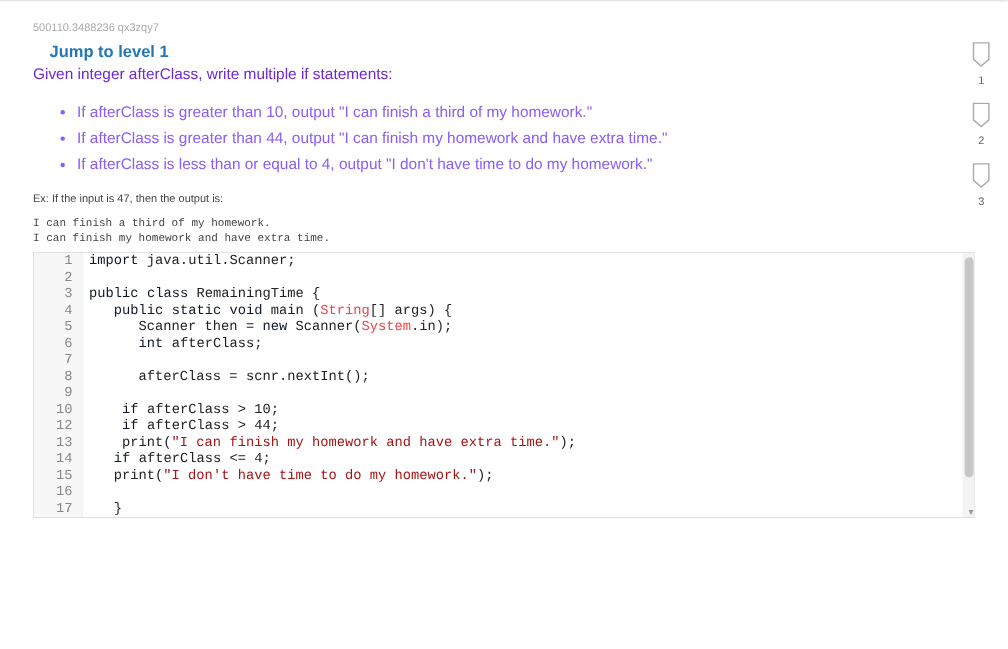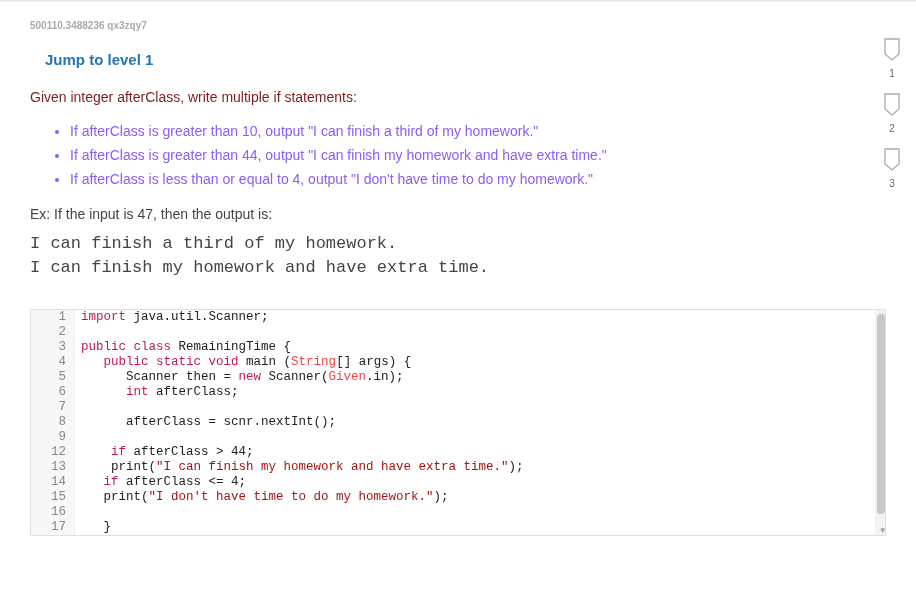--- a/index.html
+++ b/index.html
@@ -1,31 +1,31 @@
 <!DOCTYPE html>
 <html><head>
   <meta charset="utf-8">
   <style>
     * { box-sizing: border-box; margin: 0; padding: 0; }
     body { font-family: Arial, Helvetica, sans-serif; background: #fff; color: #333; font-size: 14px; width: 916px; }
     .container { padding: 20px 30px 10px 30px; position: relative; }
-    .hash { color: #aaa; font-size: 10px; margin-bottom: 20px; font-weight: bold; }
-    .jump-link { color: #2376b2; font-weight: bold; font-size: 15px; margin-bottom: 18px; display: inline-block; margin-left: 15px; }
-    .prompt { color: #7f1d1d; font-size: 14px; line-height: 1.6; margin-bottom: 12px; }
+    .hash { color: #aaa; font-size: 10px; margin-bottom: 8px; }
+    .jump-link { color: #2376b2; font-weight: bold; font-size: 15px; display: inline-block; margin-left: 15px; }
+    .prompt { color: #6d28d9; font-size: 14px; line-height: 1.6; margin-bottom: 12px; }
     ul { margin: 10px 0 14px 40px; }
     ul li { color: #8b5cf6; font-size: 14px; line-height: 1.7; }
     .end-text { margin: 10px 0 14px 0; color: #444; font-size: 14px; }
-    .example-label { color: #444; font-size: 14px; margin-bottom: 10px; }
-    .monospace { font-family: "Courier New", Courier, monospace; white-space: pre; color: #444; font-size: 17px; line-height: 1.4; margin-bottom: 30px;}
+    .example-label { color: #444; font-size: 10px; margin-bottom: 10px; }
+    .monospace { font-family: "Courier New", Courier, monospace; white-space: pre; color: #444; font-size: 10px; line-height: 1.4; margin-bottom: 4px;}
     .code-area { border: 1px solid #e0e0e0; position: relative; }
     .code-gutter-line { display: flex; font-family: "Courier New", Courier, monospace; font-size: 12.5px; line-height: 15px; }
     .lineno { width: 44px; text-align: right; padding-right: 8px; color: #888; background: #f7f7f7; border-right: 1px solid #eee; user-select: none; flex-shrink: 0;}
     .code-text { padding-left: 6px; white-space: pre; flex: 1; }
     .line-highlight .code-text { background: #f3f3f3; }
-    .kw { color: #be185d; }
+    .kw { color: #0f172a; }
     .type { color: #ef4444; }
     .str { color: #a31515; }
     .plain { color: #222; }
     .scrollbar-vert { position: absolute; right: 0; top: 0; bottom: 0; width: 10px; background: #f3f3f3; }
     .scrollbar-thumb-top { position: absolute; right: 0; top: 4px; width: 8px; height: 200px; background: #c7c7c7; border-radius: 4px;}
     .scroll-arrow-up { position: absolute; right: 0; top: 0; font-size: 9px; color: #999; }
     .scroll-arrow-down { position: absolute; right: 0; bottom: 0; font-size: 9px; color: #999; }
     .sidebar-flags { position: absolute; right: 15px; top: 38px; display: flex; flex-direction: column; gap: 14px; align-items: center;}
     .flag-num { font-size: 10px; color: #666; margin-top: 6px; text-align: center;}
     .flag-wrap { display: flex; flex-direction: column; align-items: center; }
@@ -90,37 +90,41 @@
         <div class="code-gutter-line">
           <div class="lineno">3</div>
           <div class="code-text"><span class="kw">public</span><span class="plain"> </span><span class="kw">class</span><span class="plain"> RemainingTime {</span></div>
         </div>
         <div class="code-gutter-line">
           <div class="lineno">4</div>
           <div class="code-text"><span class="plain">   </span><span class="kw">public</span><span class="plain"> </span><span class="kw">static</span><span class="plain"> </span><span class="kw">void</span><span class="plain"> main (</span><span class="type">String</span><span class="plain">[] args) {</span></div>
         </div>
         <div class="code-gutter-line">
           <div class="lineno">5</div>
-          <div class="code-text"><span class="plain">      Scanner then = </span><span class="kw">new</span><span class="plain"> Scanner(</span><span class="type">Given</span><span class="plain">.in);</span></div>
+          <div class="code-text"><span class="plain">      Scanner then = </span><span class="kw">new</span><span class="plain"> Scanner(</span><span class="type">System</span><span class="plain">.in);</span></div>
         </div>
         <div class="code-gutter-line">
           <div class="lineno">6</div>
           <div class="code-text"><span class="plain">      </span><span class="kw">int</span><span class="plain"> afterClass;</span></div>
         </div>
         <div class="code-gutter-line">
           <div class="lineno">7</div>
           <div class="code-text">&nbsp;</div>
         </div>
         <div class="code-gutter-line">
           <div class="lineno">8</div>
           <div class="code-text"><span class="plain">      afterClass = scnr.nextInt();</span></div>
         </div>
         <div class="code-gutter-line">
           <div class="lineno">9</div>
           <div class="code-text">&nbsp;</div>
+        </div>
+        <div class="code-gutter-line">
+          <div class="lineno">10</div>
+          <div class="code-text"><span class="plain">    </span><span class="kw">if</span><span class="plain"> afterClass &gt; 10;</span></div>
         </div>
         <div class="code-gutter-line">
           <div class="lineno">12</div>
           <div class="code-text"><span class="plain">    </span><span class="kw">if</span><span class="plain"> afterClass &gt; 44;</span></div>
         </div>
         <div class="code-gutter-line">
           <div class="lineno">13</div>
           <div class="code-text"><span class="plain">    print(</span><span class="str">"I can finish my homework and have extra time."</span><span class="plain">);</span></div>
         </div>
         <div class="code-gutter-line">

